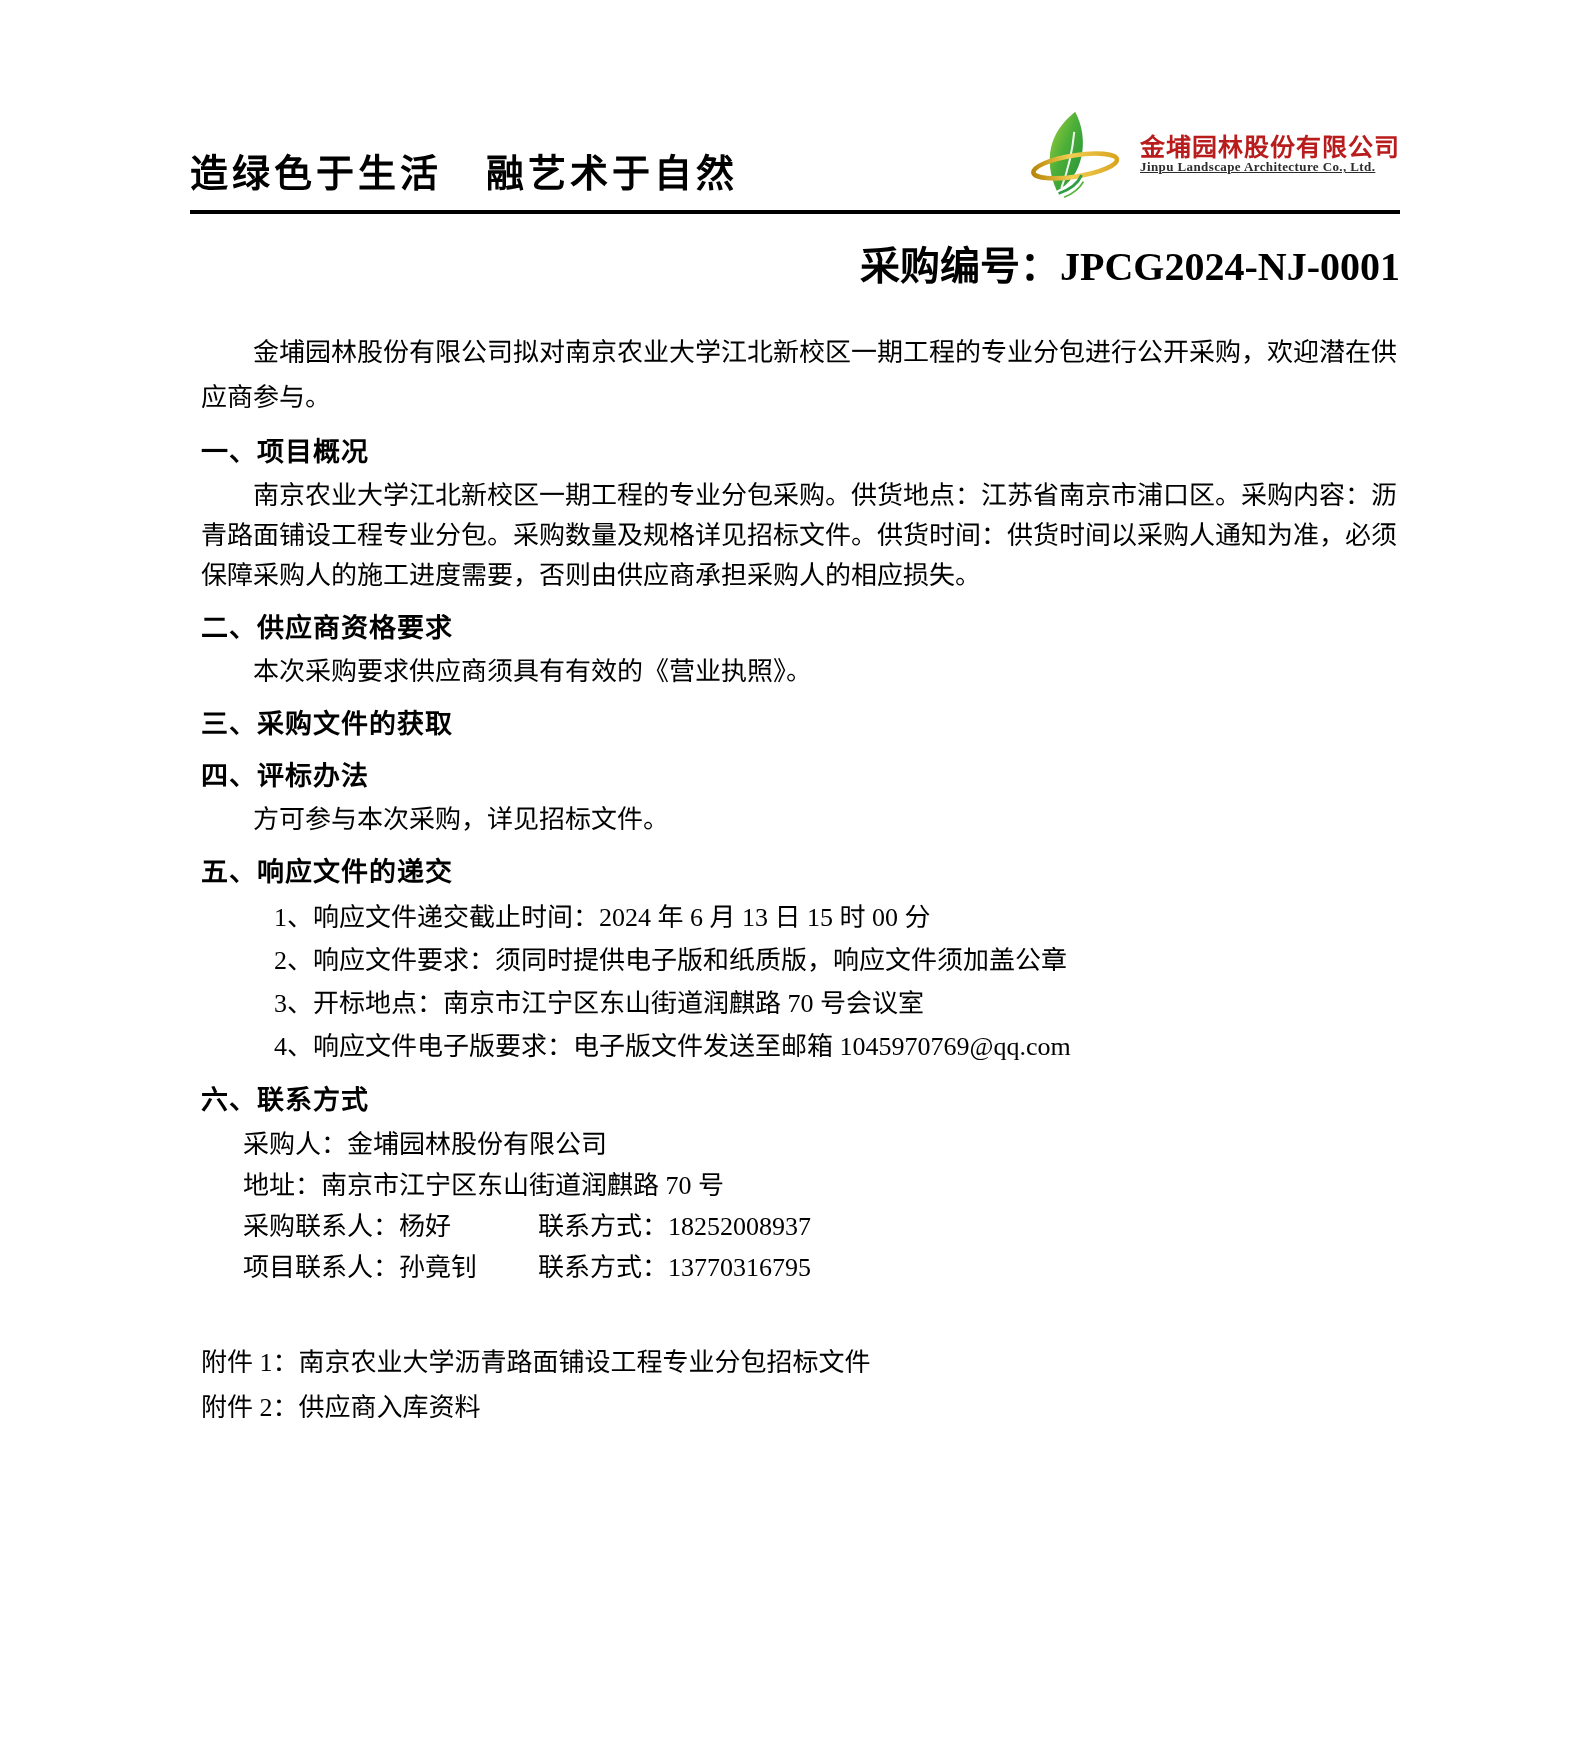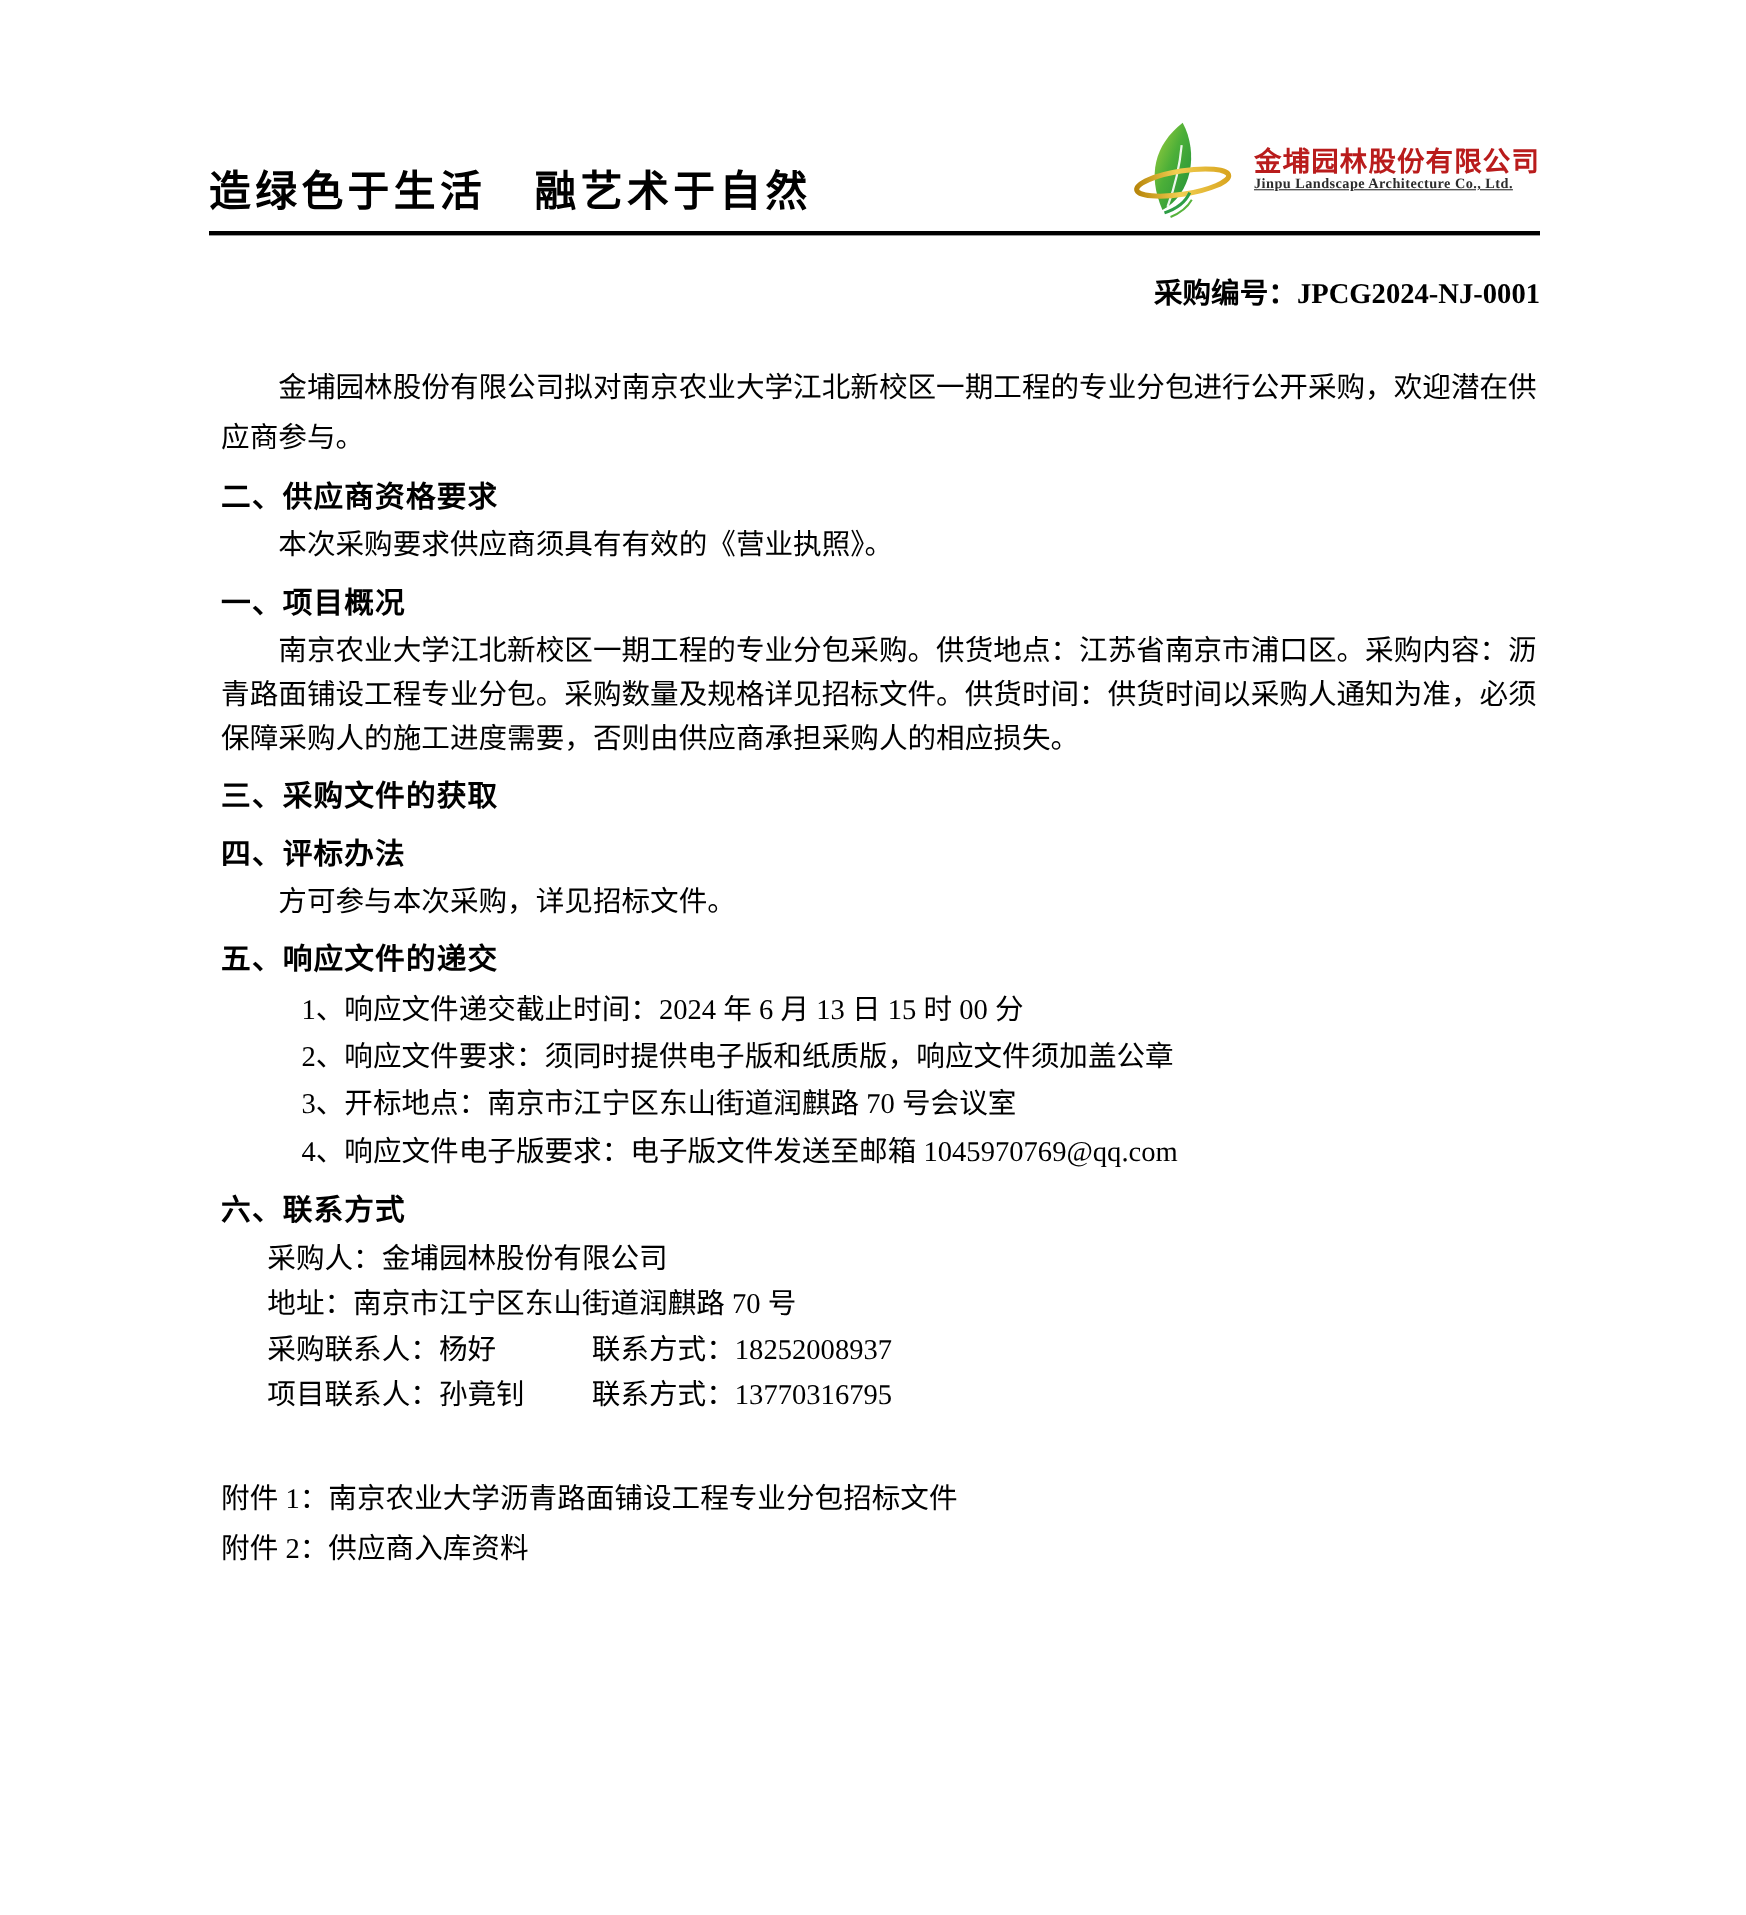--- a/index.html
+++ b/index.html
@@ -37,21 +37,21 @@
   }
   .logo-en {
     font-size:13px; font-weight:700; color:#2c2c2c; letter-spacing:0.4px;
     font-family:"Liberation Serif","DejaVu Serif",serif;
     text-decoration:underline;
   }
   .header-rule { border-bottom:4px solid #000; margin-top:6px; }
 
   
   .doc-number {
-    text-align:right; font-weight:700; font-size:26px;
+    text-align:right; font-weight:700; font-size:40px;
     margin-top:30px; line-height:46px;
   }
 
   
   .body-text { font-size:26px; line-height:40px;margin-left:11px; }
   .intro { margin-top:40px; text-indent:2em; line-height:45px; }
   h2.sec-heading {
     font-size:27px; font-weight:700; line-height:40px;
     margin-top:12px; margin-bottom:4px;
     font-family:"Liberation Sans","DejaVu Sans",sans-serif;
@@ -103,27 +103,27 @@
   </div>
   <div class="header-rule"></div>
 
   <div class="doc-number">采购编号：JPCG2024-NJ-0001</div>
 
   <div class="body-text">
 
     <p class="intro">金埔园林股份有限公司拟对南京农业大学江北新校区一期工程的专业分包进行公开采购，欢迎潜在供应商参与。</p>
 
     <div class="section">
-      <h2 class="sec-heading">二、供应商资格要求</h2>
-      <p class="para">本次采购要求供应商须具有有效的《营业执照》。</p>
+      <h2 class="sec-heading">一、项目概况</h2>
+      <p class="para">南京农业大学江北新校区一期工程的专业分包采购。供货地点：江苏省南京市浦口区。采购内容：沥青路面铺设工程专业分包。采购数量及规格详见招标文件。供货时间：供货时间以采购人通知为准，必须保障采购人的施工进度需要，否则由供应商承担采购人的相应损失。</p>
     </div>
 
     <div class="section">
-      <h2 class="sec-heading">一、项目概况</h2>
-      <p class="para">南京农业大学江北新校区一期工程的专业分包采购。供货地点：江苏省南京市浦口区。采购内容：沥青路面铺设工程专业分包。采购数量及规格详见招标文件。供货时间：供货时间以采购人通知为准，必须保障采购人的施工进度需要，否则由供应商承担采购人的相应损失。</p>
+      <h2 class="sec-heading">二、供应商资格要求</h2>
+      <p class="para">本次采购要求供应商须具有有效的《营业执照》。</p>
     </div>
 
     <div class="section">
       <h2 class="sec-heading">三、采购文件的获取</h2>
     </div>
 
     <div class="section">
       <h2 class="sec-heading">四、评标办法</h2>
       <p class="para">方可参与本次采购，详见招标文件。</p>
     </div>

